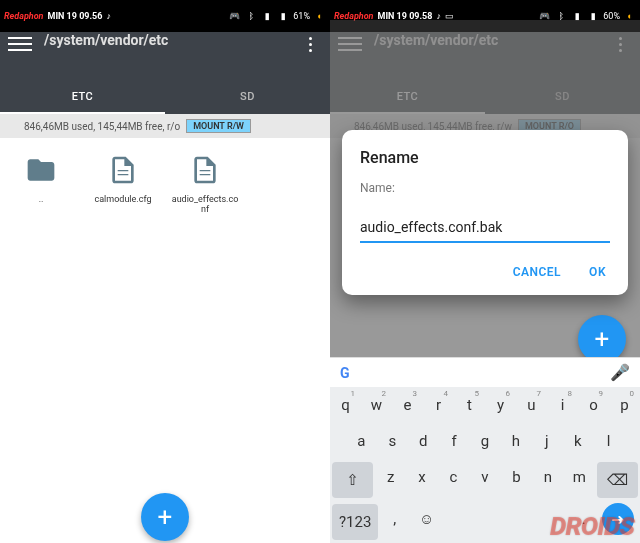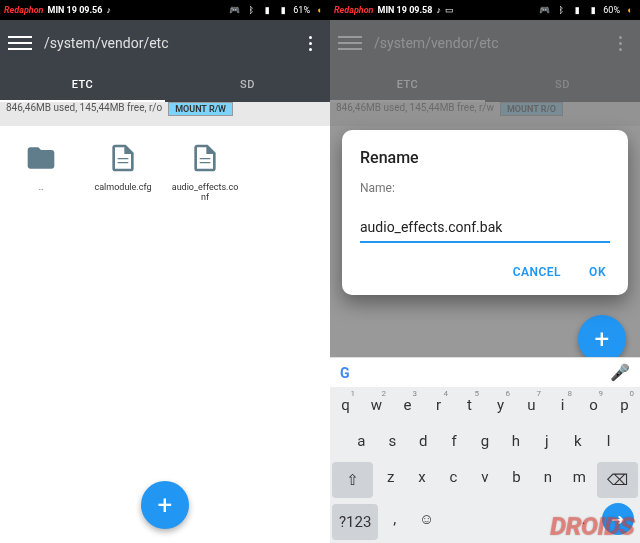--- a/index.html
+++ b/index.html
@@ -2,44 +2,44 @@
 <html><head>
 <meta charset="utf-8">
 <style>
   * { box-sizing: border-box; margin: 0; padding: 0; font-family: Roboto, Arial, sans-serif; }
   body { width: 640px; height: 543px; background: #000; display: flex; overflow: hidden; }
   .screen { position: relative; background: #fff; overflow: hidden; }
   .screen.left { width: 330px; height: 543px; }
   .screen.right { width: 310px; height: 543px; }
 
   
-  .statusbar { height: 20px; background: #000; color: #fff; font-size: 9px; display: flex; align-items: center; padding: 0 4px; }
+  .statusbar { height: 32px; background: #000; color: #fff; font-size: 9px; display: flex; align-items: center; padding: 0 4px; }
   .statusbar .red { color: #ff3030; font-weight: bold; font-style: italic; margin-right: 4px; }
   .statusbar .time { color: #fff; font-weight: bold; }
   .statusbar .spacer { flex: 1; }
   .statusbar .icons { display: flex; align-items: center; gap: 4px; }
   .statusbar .ic { width: 12px; height: 12px; display: inline-flex; align-items: center; justify-content: center; color:#fff; }
   .statusbar .batt { font-size: 9px; }
 
   
-  .appbar { background: #3d4249; color: #fff; height: 46px; display: flex; align-items: center; padding: 0 8px; }
+  .appbar { background: #3d4249; color: #fff; height: 46px; display: flex; padding: 0 8px; font-weight: bold; }
   .appbar .menu-icon { width: 24px; height: 24px; display: flex; flex-direction: column; justify-content: center; gap: 4px; cursor: pointer; }
   .appbar .menu-icon span { display:block; height:2px; background:#fff; }
   .appbar .path { margin-left: 12px; font-size: 14px; color: #e0e0e0; }
   .appbar .more { margin-left: auto; width: 24px; height: 24px; display:flex; flex-direction:column; align-items:center; justify-content:center; gap:3px; cursor:pointer;}
   .appbar .more span { width:3px; height:3px; background:#fff; border-radius:50%; }
 
   
   .tabs { background: #3d4249; display: flex; height: 36px; }
   .tab { flex: 1; color: #bbb; font-size: 11px; font-weight: 500; display:flex; align-items:center; justify-content:center; letter-spacing: .5px; cursor:pointer; position:relative;}
   .tab.active { color:#fff; }
   .tab.active::after { content:""; position:absolute; bottom:0; left:0; right:0; height:2px; background:#fff; }
 
   
-  .storage { background:#e8e8e8; height:24px; display:flex; align-items:flex-start; font-size:10px; color:#555; padding:0 6px; gap:6px;}
+  .storage { background:#e8e8e8; height:24px; display:flex; align-items:center; font-size:10px; color:#555; padding:0 24px; gap:6px;}
   .mount-btn { background:#7dd3fc; border:1px solid #999; padding:1px 6px; font-size:9px; font-weight:600; color:#333; cursor:pointer; }
 
   
   .filegrid { display:flex; flex-wrap:wrap; padding:10px 0 0 0; gap:0; background:#fff; height: calc(100% - 126px); position:relative; }
   .item { width: 70px; display:flex; flex-direction:column; align-items:center; margin:4px 6px; cursor:pointer;}
   .item .icon { width:36px; height:36px; display:flex; align-items:center; justify-content:center; color:#607d8b;}
   .item .icon svg { width:32px; height:32px; fill:#607d8b; }
   .item .label { font-size:9px; color:#333; margin-top:6px; text-align:center; word-break:break-all; max-width:68px;}
 
   

